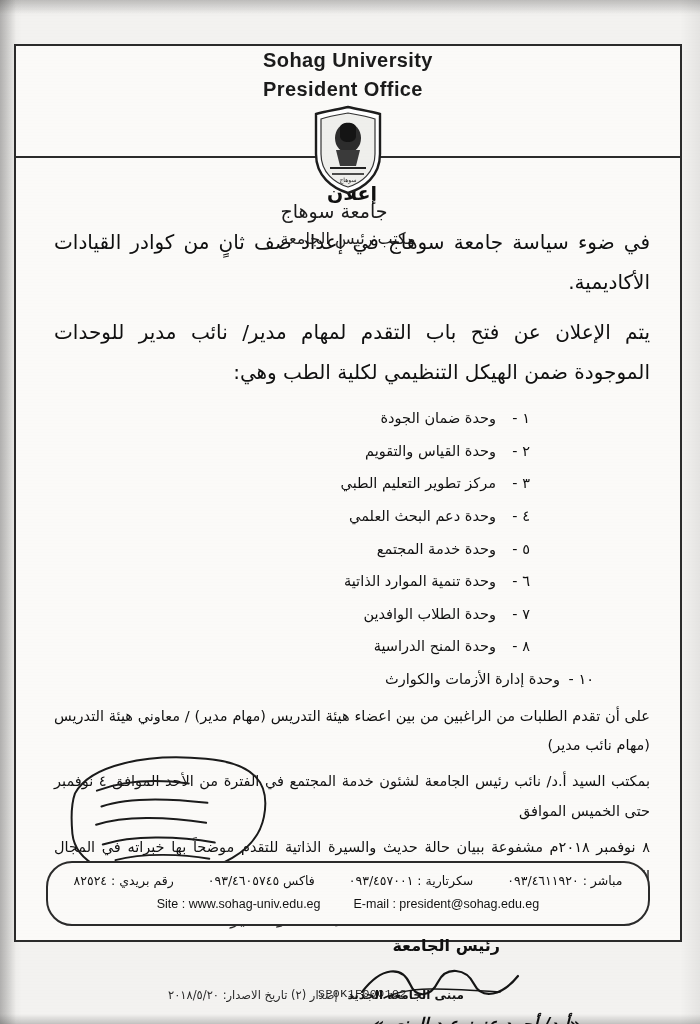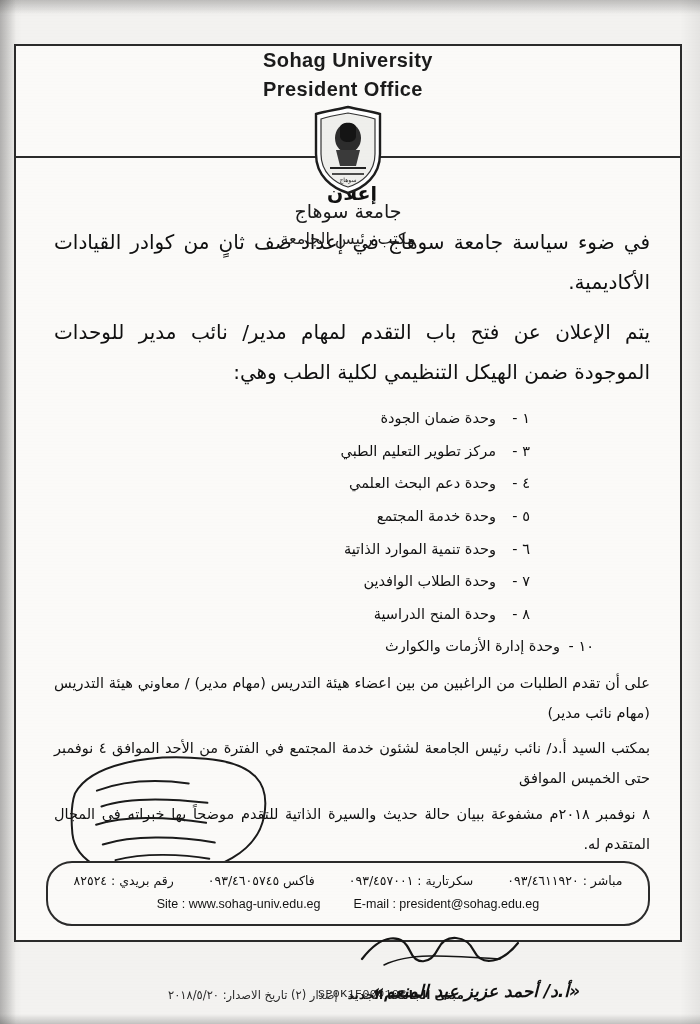--- a/index.html
+++ b/index.html
@@ -65,21 +65,21 @@
     line-height: 1.45;
     color: #1b1b1b;
     letter-spacing: 0.4px;
     text-align: left;
   }
   .header-ar {
     font-family: "DejaVu Sans", sans-serif;
     font-size: 19px;
     line-height: 1.6;
     color: #1b1b1b;
-    text-align: center;
+    text-align: left;
     direction: rtl;
   }
   .header-ar .line2 { font-size: 16px; }
 
   
   .emblem {
     width: 76px;
     height: 92px;
     position: relative;
     flex: 0 0 auto;
@@ -303,20 +303,21 @@
     </div>
 
     <div class="body">
       <div class="title">إعلان</div>
 
       <p class="para">في ضوء سياسة جامعة سوهاج في إعداد صف ثانٍ من كوادر القيادات الأكاديمية.</p>
       <p class="para">يتم الإعلان عن فتح باب التقدم لمهام مدير/ نائب مدير للوحدات الموجودة ضمن الهيكل التنظيمي لكلية الطب وهي:</p>
 
       <ul class="unit-list">
         <li><span class="num">١ -</span><span>وحدة ضمان الجودة</span></li>
+        <li><span class="num">٢ -</span><span>وحدة القياس والتقويم</span></li>
         <li><span class="num">٣ -</span><span>مركز تطوير التعليم الطبي</span></li>
         <li><span class="num">٤ -</span><span>وحدة دعم البحث العلمي</span></li>
         <li><span class="num">٥ -</span><span>وحدة خدمة المجتمع</span></li>
         <li><span class="num">٦ -</span><span>وحدة تنمية الموارد الذاتية</span></li>
         <li><span class="num">٧ -</span><span>وحدة الطلاب الوافدين</span></li>
         <li><span class="num">٨ -</span><span>وحدة المنح الدراسية</span></li>
         <li style="padding-right:56px;"><span class="num">١٠ -</span><span>وحدة إدارة الأزمات والكوارث</span></li>
       </ul>
 
       <div class="closing">على أن تقدم الطلبات من الراغبين من بين اعضاء هيئة التدريس (مهام مدير) / معاوني هيئة التدريس (مهام نائب مدير)</div>

